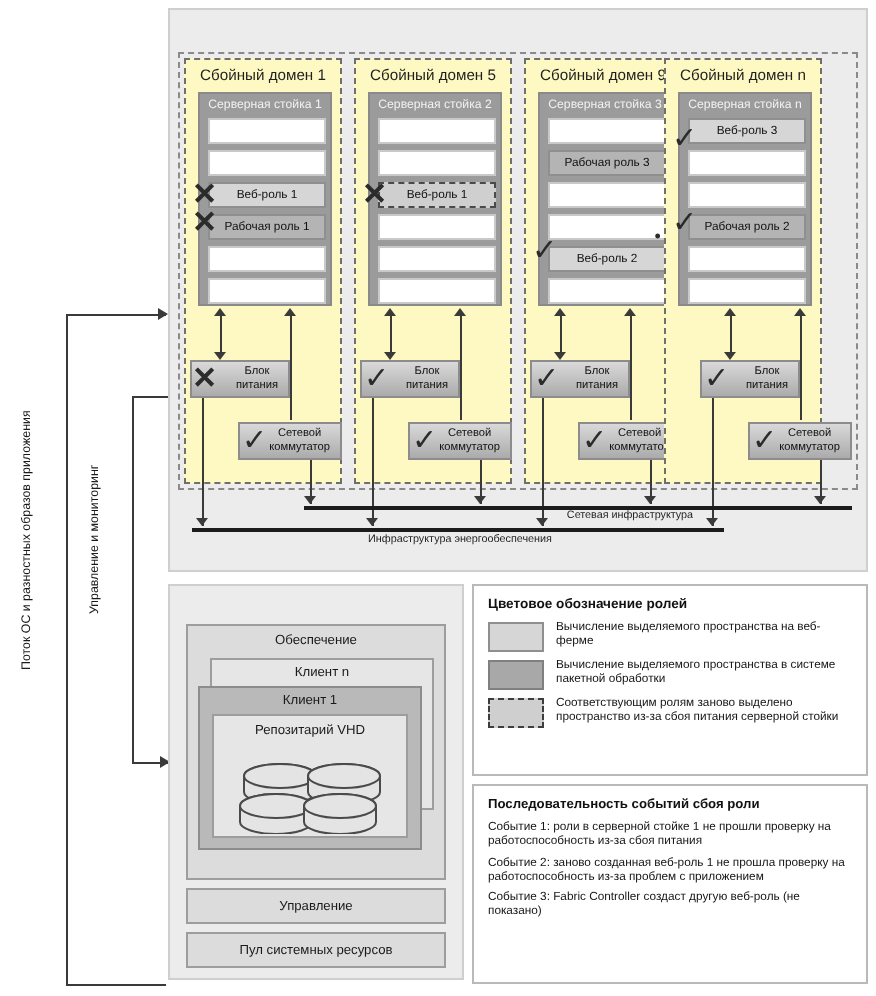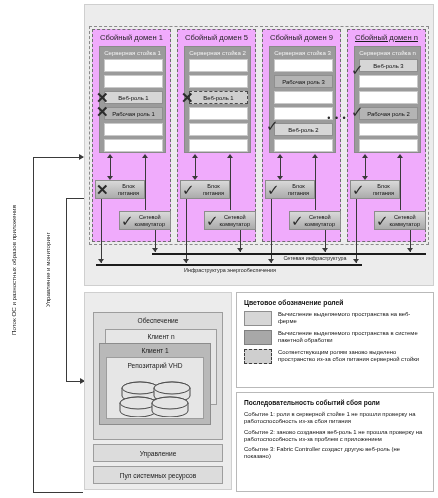--- a/index.html
+++ b/index.html
@@ -12,21 +12,21 @@
   .abs{position:absolute;box-sizing:border-box;}
   .ctr{display:flex;align-items:center;justify-content:center;text-align:center;}
   .vtext{writing-mode:vertical-rl;transform:rotate(180deg);white-space:nowrap;}
 
   
   #pool{left:84px;top:4px;width:350px;height:282px;background:#ececec;
         border:1px solid #cfcfcf;}
   #pool-title{left:84px;top:9px;width:350px;height:12px;
         font-size:7.5px;letter-spacing:.2px;color:#1f1f1f;}
 
-  .fd{border:1px dashed #6f6f6f;background:#f0abfc;}
+  .fd{border:1px dashed #6f6f6f;background:#fef9c3;}
   .fd-title{font-size:7.6px;color:#1f1f1f;}
 
   .rack{background:#9b9b9b;border:1px solid #8a8a8a;}
   .rack-title{font-size:6.1px;color:#f2f2f2;}
   .slot{background:#ffffff;border:1px solid #c9c9c9;height:11px;}
 
   .role{height:11px;font-size:5.9px;color:#111;border:1px solid #8f8f8f;
         display:flex;align-items:center;justify-content:center;}
   .role.web{background:#d6d6d6;}
   .role.worker{background:#b4b4b4;}
@@ -206,21 +206,21 @@
   <div class="abs sw" style="left:289px;top:211px;width:52px;height:19px;">
     <div>
       <span>Сетевой</span>
       <span>коммутатор</span>
     </div>
   </div>
   <div class="mark ok" style="left:291px;top:213px;">✓</div>
 
   <div class="abs ctr" style="left:326px;top:113px;width:22px;height:10px;font-size:9px;letter-spacing:1px;color:#2b2b2b;">• • •</div>
 
-  <div class="abs fd" style="left:347px;top:29px;width:79px;height:213px;text-decoration:underline;">
+  <div class="abs fd" style="left:332px;top:29px;width:79px;height:213px;">
     <div class="ctr" style="height:14px;">
       <span class="fd-title">Сбойный домен n</span>
     </div>
     <div class="rack abs" style="left:6px;top:16px;width:67px;height:107px;">
       <div class="ctr" style="height:11px;">
         <span class="rack-title">Серверная стойка n</span>
       </div>
       <div class="abs" style="left:4px;top:12px;width:59px;">
         <div class="role web" style="margin-bottom:3px;">Веб-роль 3</div>
         <div class="slot" style="margin-bottom:3px;"></div>

